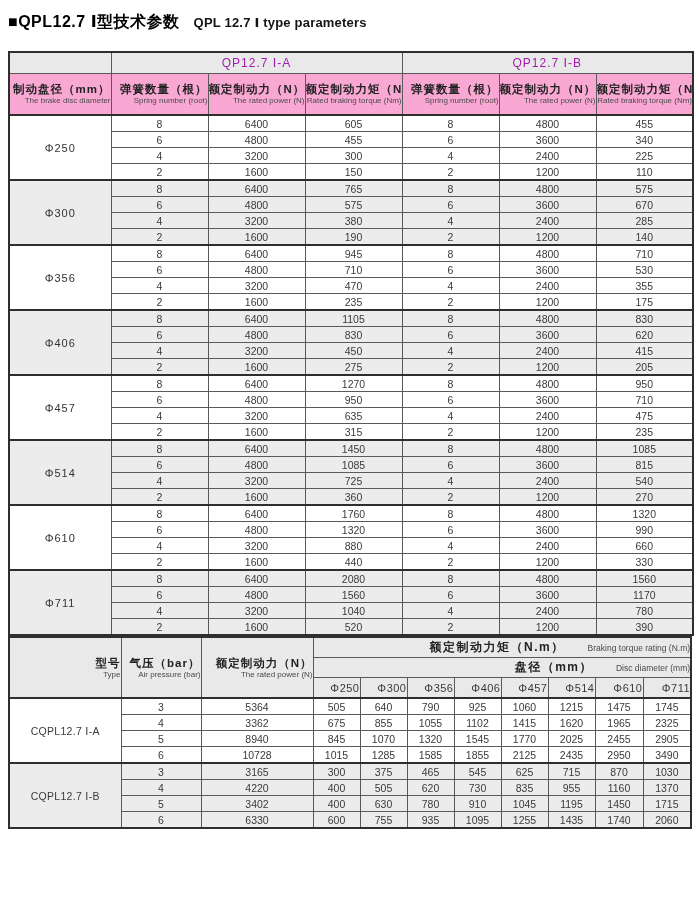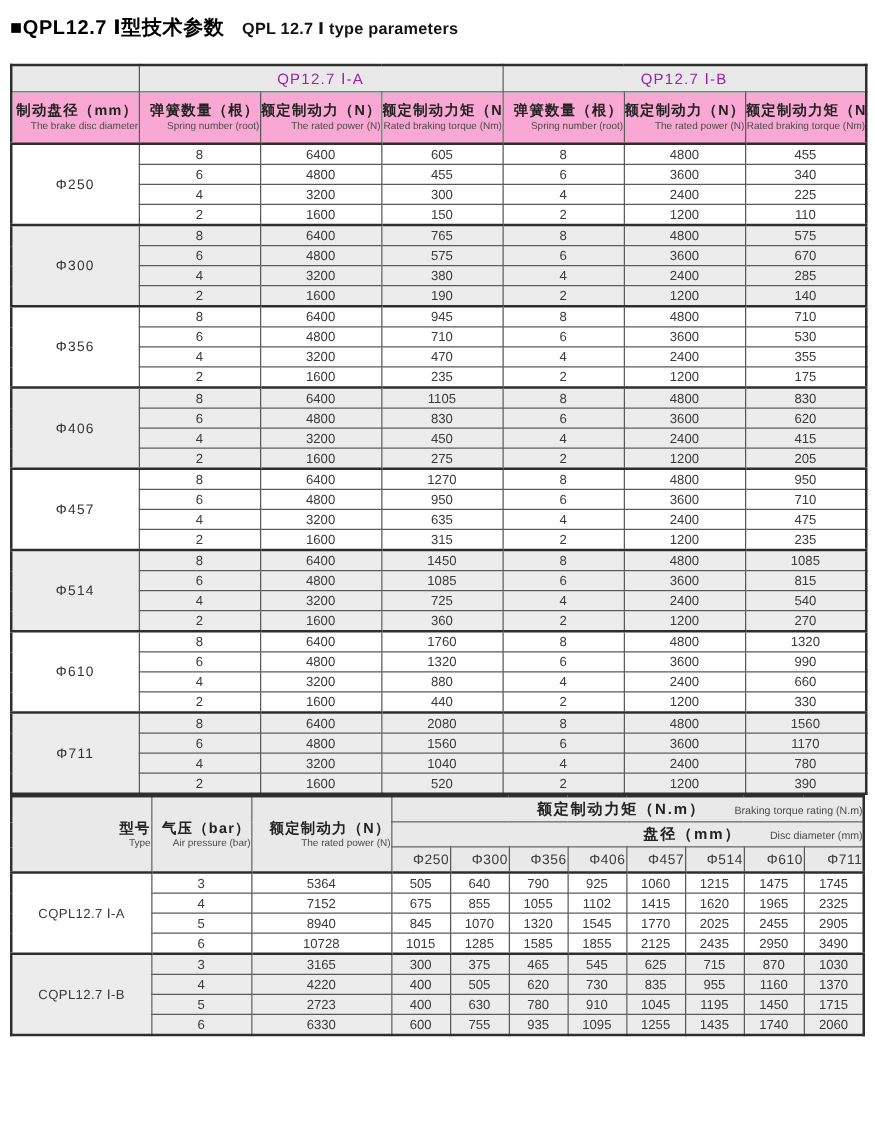--- a/index.html
+++ b/index.html
@@ -436,21 +436,21 @@
           <td>640</td>
           <td>790</td>
           <td>925</td>
           <td>1060</td>
           <td>1215</td>
           <td>1475</td>
           <td>1745</td>
         </tr>
         <tr>
           <td>4</td>
-          <td>7152</td>
+          <td>3362</td>
           <td>675</td>
           <td>855</td>
           <td>1055</td>
           <td>1102</td>
           <td>1415</td>
           <td>1620</td>
           <td>1965</td>
           <td>2325</td>
         </tr>
         <tr>
@@ -497,21 +497,21 @@
           <td>505</td>
           <td>620</td>
           <td>730</td>
           <td>835</td>
           <td>955</td>
           <td>1160</td>
           <td>1370</td>
         </tr>
         <tr class="alt">
           <td>5</td>
-          <td>2723</td>
+          <td>3402</td>
           <td>400</td>
           <td>630</td>
           <td>780</td>
           <td>910</td>
           <td>1045</td>
           <td>1195</td>
           <td>1450</td>
           <td>1715</td>
         </tr>
         <tr class="alt">

